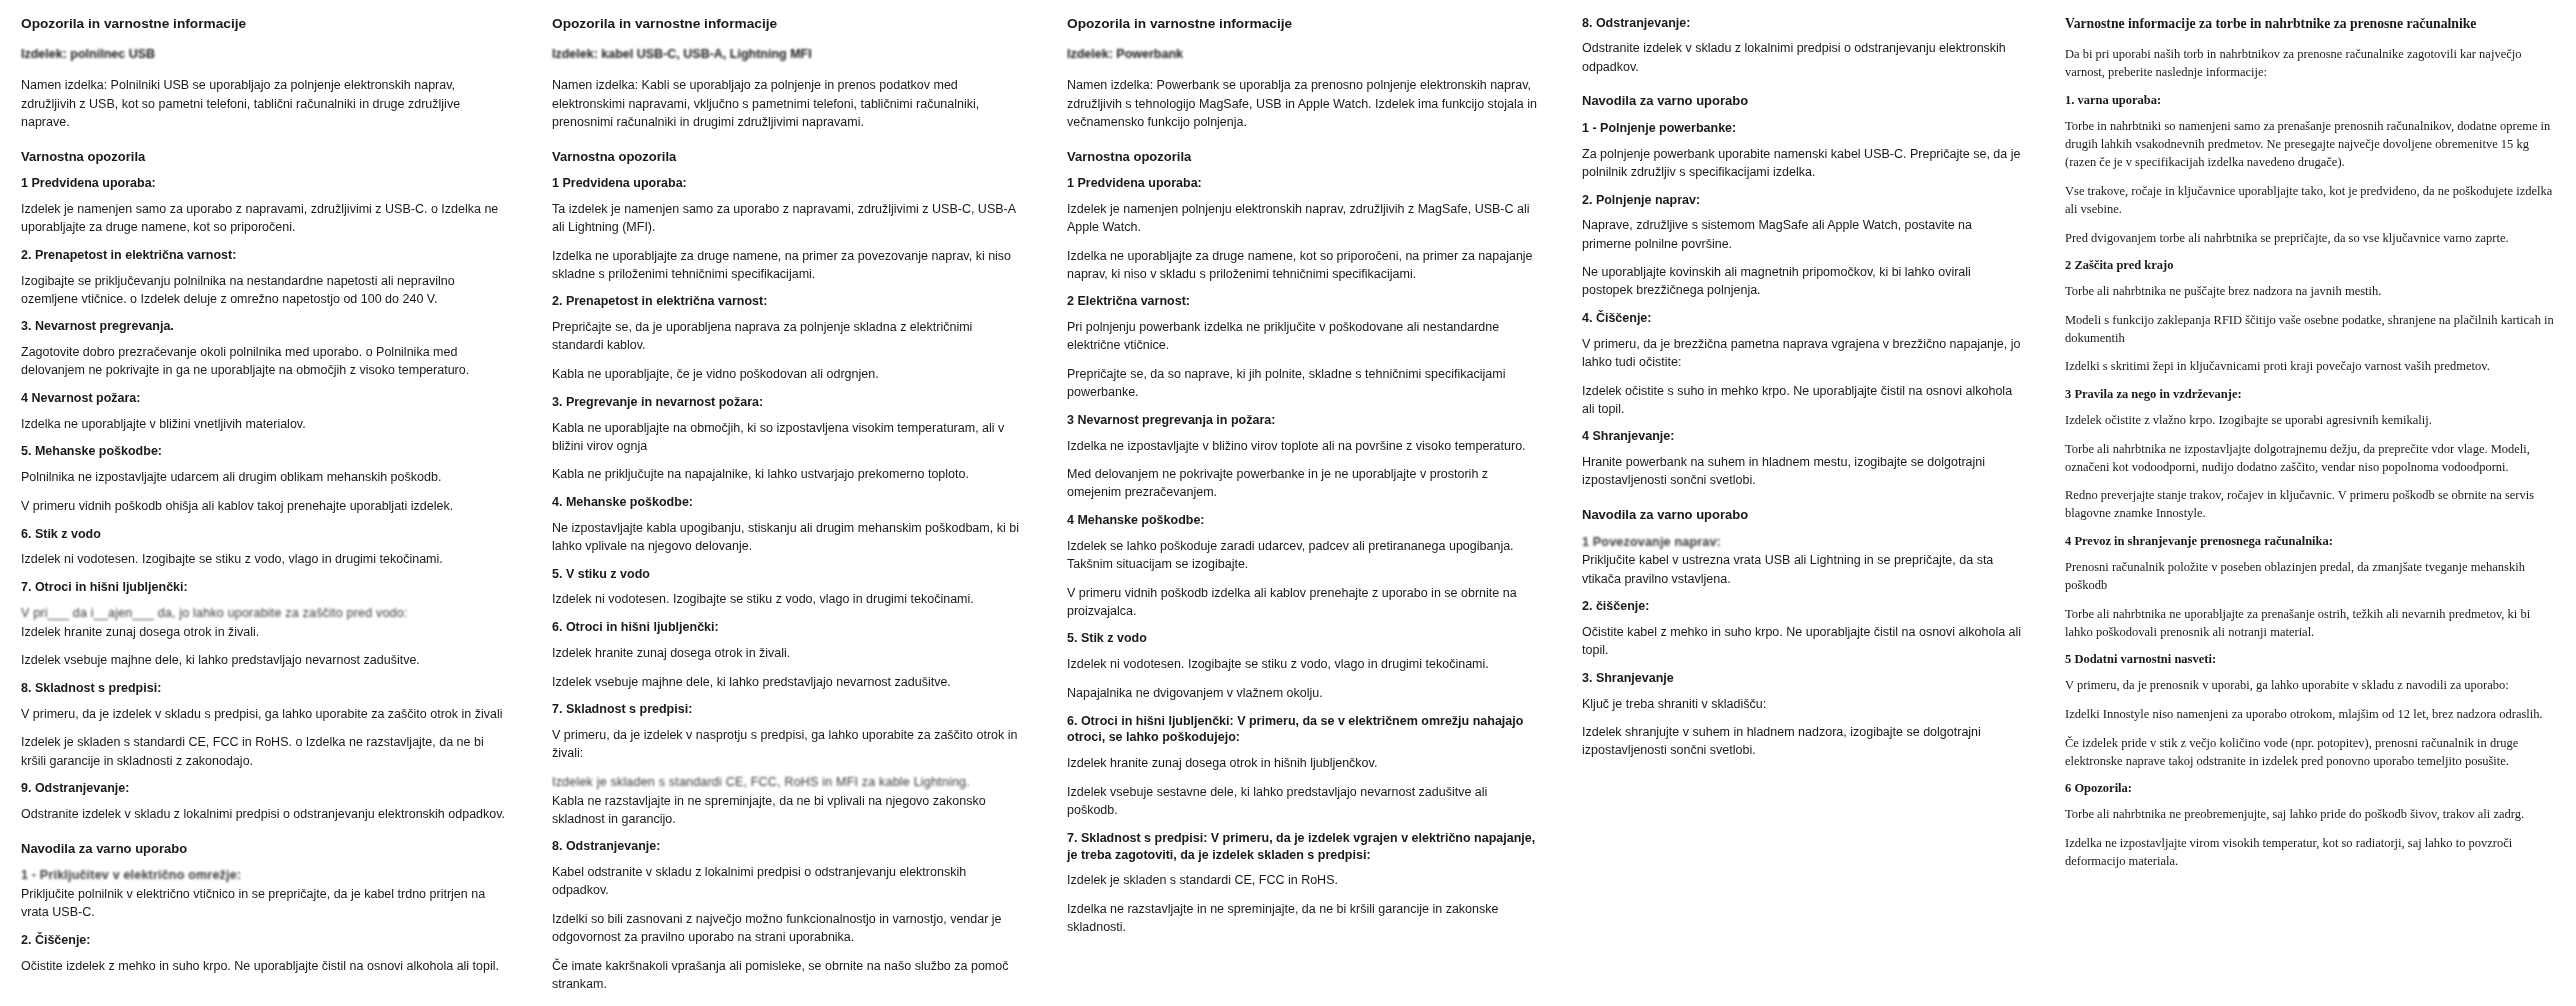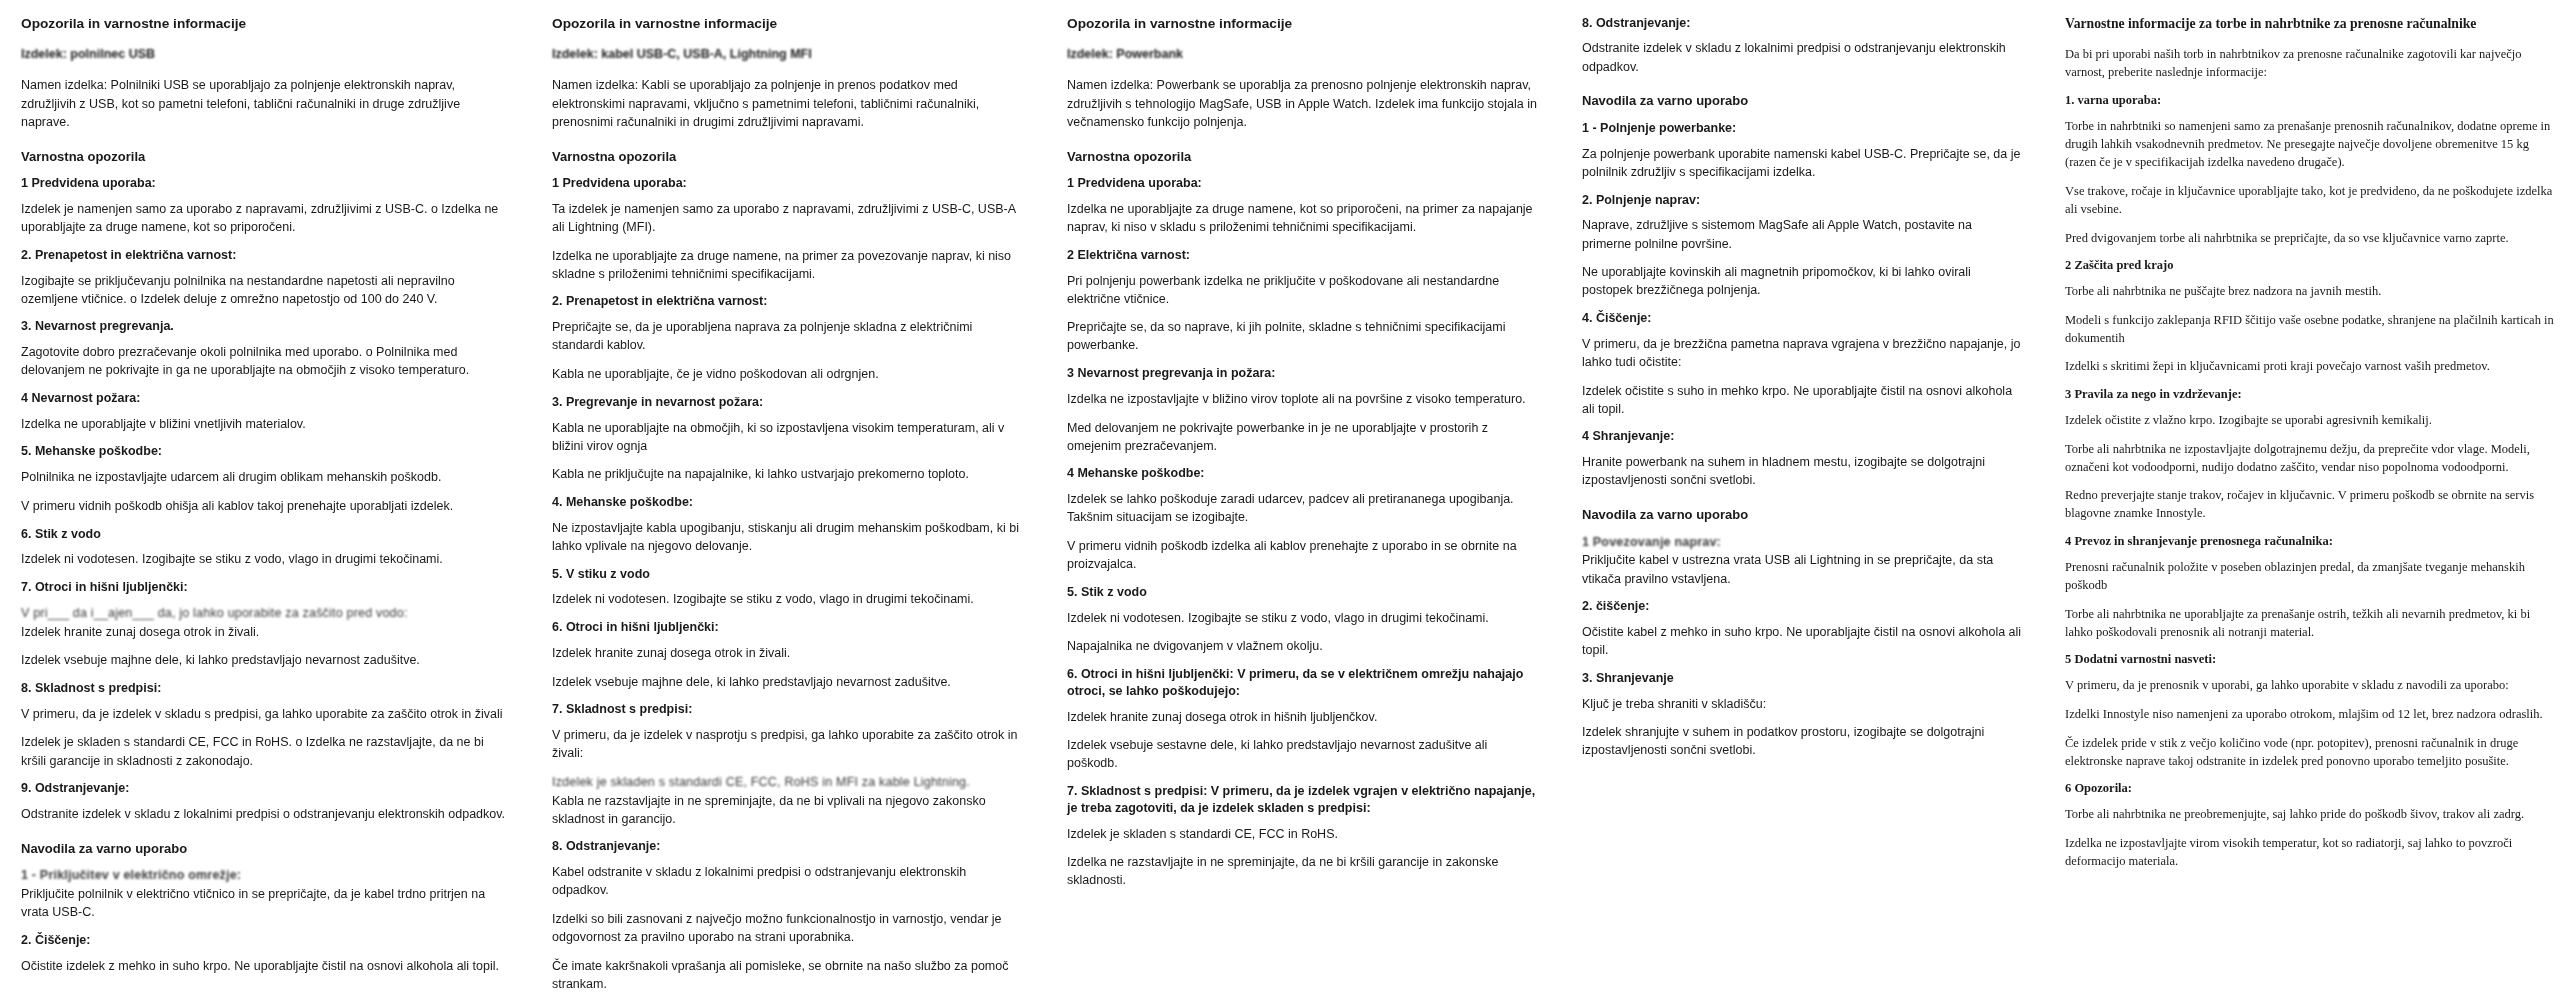--- a/index.html
+++ b/index.html
@@ -169,20 +169,21 @@
   </div>
 
   <div class="col col-3">
     <h1 class="doc-title">Opozorila in varnostne informacije</h1>
     <p class="lead"><b class="blurword">Izdelek: Powerbank</b></p>
     <p class="para">Namen izdelka: Powerbank se uporablja za prenosno polnjenje elektronskih naprav, združljivih s tehnologijo MagSafe, USB in Apple Watch. Izdelek ima funkcijo stojala in večnamensko funkcijo polnjenja.</p>
 
     <h2 class="sec">Varnostna opozorila</h2>
 
     <h3 class="sub">1 Predvidena uporaba:</h3>
+    <p class="para">Izdelek je namenjen polnjenju elektronskih naprav, združljivih z MagSafe, USB-C ali Apple Watch.</p>
     <p class="para">Izdelka ne uporabljajte za druge namene, kot so priporočeni, na primer za napajanje naprav, ki niso v skladu s priloženimi tehničnimi specifikacijami.</p>
 
     <h3 class="sub">2 Električna varnost:</h3>
     <p class="para">Pri polnjenju powerbank izdelka ne priključite v poškodovane ali nestandardne električne vtičnice.</p>
     <p class="para">Prepričajte se, da so naprave, ki jih polnite, skladne s tehničnimi specifikacijami powerbanke.</p>
 
     <h3 class="sub">3 Nevarnost pregrevanja in požara:</h3>
     <p class="para">Izdelka ne izpostavljajte v bližino virov toplote ali na površine z visoko temperaturo.</p>
     <p class="para">Med delovanjem ne pokrivajte powerbanke in je ne uporabljajte v prostorih z omejenim prezračevanjem.</p>
 
@@ -226,21 +227,21 @@
     <h2 class="sec">Navodila za varno uporabo</h2>
 
     <h3 class="sub blurline">1 Povezovanje naprav:</h3>
     <p class="para">Priključite kabel v ustrezna vrata USB ali Lightning in se prepričajte, da sta vtikača pravilno vstavljena.</p>
 
     <h3 class="sub">2. čiščenje:</h3>
     <p class="para">Očistite kabel z mehko in suho krpo. Ne uporabljajte čistil na osnovi alkohola ali topil.</p>
 
     <h3 class="sub">3. Shranjevanje</h3>
     <p class="para">Ključ je treba shraniti v skladišču:</p>
-    <p class="para">Izdelek shranjujte v suhem in podatkov prostoru, izogibajte se dolgotrajni izpostavljenosti sončni svetlobi.</p>
+    <p class="para">Izdelek shranjujte v suhem in hladnem nadzora, izogibajte se dolgotrajni izpostavljenosti sončni svetlobi.</p>
   </div>
 
   <div class="col col-5">
     <h1 class="doc-title">Varnostne informacije za torbe in nahrbtnike za prenosne računalnike</h1>
     <p class="para">Da bi pri uporabi naših torb in nahrbtnikov za prenosne računalnike zagotovili kar največjo varnost, preberite naslednje informacije:</p>
 
     <h3 class="sub">1. varna uporaba:</h3>
     <p class="para">Torbe in nahrbtniki so namenjeni samo za prenašanje prenosnih računalnikov, dodatne opreme in drugih lahkih vsakodnevnih predmetov. Ne presegajte največje dovoljene obremenitve 15 kg (razen če je v specifikacijah izdelka navedeno drugače).</p>
     <p class="para">Vse trakove, ročaje in ključavnice uporabljajte tako, kot je predvideno, da ne poškodujete izdelka ali vsebine.</p>
     <p class="para">Pred dvigovanjem torbe ali nahrbtnika se prepričajte, da so vse ključavnice varno zaprte.</p>

